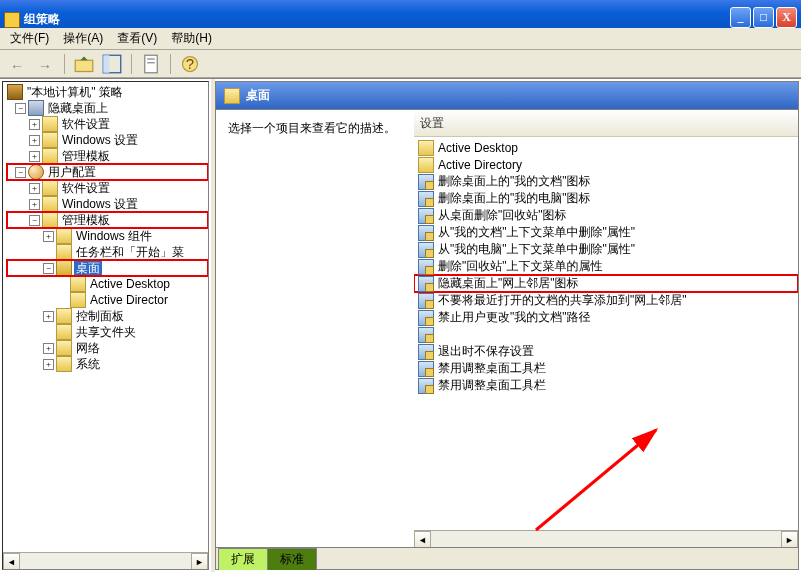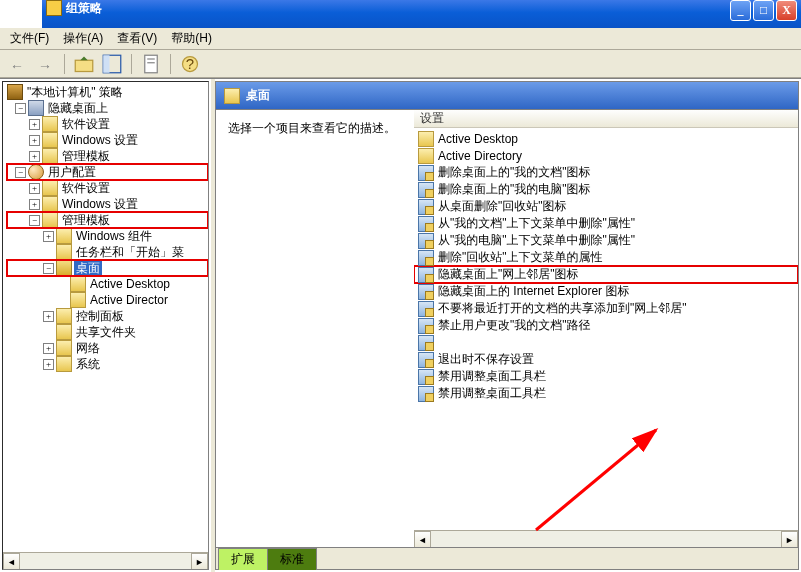--- a/index.html
+++ b/index.html
@@ -1,19 +1,19 @@
 <!DOCTYPE html>
 <html><head>
 <meta charset="utf-8">
 <style>
 * { box-sizing: border-box; margin: 0; padding: 0; font-family: "SimSun", "宋体", Tahoma, sans-serif; font-size: 12px; }
 body { background: #fff; width: 801px; height: 572px; overflow: hidden; position: relative; }
 
 
-.titlebar { height: 28px; background: linear-gradient(to bottom, #3b78e7 0%, #0a5ed7 45%, #0953c7 100%); display: flex; align-items: flex-start; padding: 0 4px; color: #fff; margin-left: 42px; }
+.titlebar { height: 28px; background: linear-gradient(to bottom, #3b78e7 0%, #0a5ed7 45%, #0953c7 100%); display: flex; align-items: flex-end; padding: 0 4px; color: #fff; }
 .titlebar .app-icon { width: 16px; height: 16px; margin-right: 4px; background: #f7cd46; border: 1px solid #8a6a10; display: inline-flex; align-items: center; justify-content: center; font-size: 10px; }
 .titlebar .title-text { font-weight: bold; flex: 1; }
 .win-btns { display: flex; gap: 2px; }
 .win-btn { width: 21px; height: 21px; border: 1px solid #fff; border-radius: 3px; display: flex; align-items: center; justify-content: center; font-weight: bold; font-family: Tahoma; }
 .win-min { background: linear-gradient(#6ea3f5,#2a6cd9); color: #fff; }
 .win-max { background: linear-gradient(#6ea3f5,#2a6cd9); color: #fff; }
 .win-close { background: linear-gradient(#f08b7a,#d8402a); color: #fff; }
 
 
 .menubar { height: 22px; background: #ece9d8; border-bottom: 1px solid #aca899; display: flex; align-items: center; padding: 0 4px; gap: 2px; }
@@ -49,21 +49,21 @@
 .indent { display: inline-block; }
 
 
 .right-header { height: 28px; background: linear-gradient(to bottom, #6b9be8, #2f66c5); color: #fff; display: flex; align-items: center; padding: 0 8px; font-weight: bold; font-size: 14px; border: 1px solid #808080; border-bottom: none; }
 .right-header .hdr-icon { width: 16px; height: 16px; margin-right: 6px; background: linear-gradient(#fceeae,#e8c64f); border: 1px solid #b89a3e; }
 
 
 .right-body { flex: 1; display: flex; background: #fff; border: 1px solid #808080; position: relative; overflow: hidden; }
 .desc-pane { width: 198px; padding: 10px 12px; border-right: none; }
 .list-pane { flex: 1; overflow: auto; position: relative; }
-.list-header { position: sticky; top: 0; height: 18px; background: linear-gradient(#fefefe,#ece9d8); border-bottom: 1px solid #cbc7b8; display: flex; padding-left: 6px; color: #333; }
+.list-header { position: sticky; top: 0; height: 27px; background: linear-gradient(#fefefe,#ece9d8); border-bottom: 1px solid #cbc7b8; display: flex; align-items: center; padding-left: 6px; color: #333; }
 .list-items { padding: 2px 0; }
 .list-row { display: flex; align-items: center; height: 17px; padding-left: 4px; white-space: nowrap; }
 .list-row.hl { outline: 2px solid #e60000; outline-offset: -1px; }
 .li-icon { width: 16px; height: 16px; margin-right: 4px; }
 .li-folder { background: linear-gradient(#fceeae,#e8c64f); border: 1px solid #b89a3e; }
 .li-setting { background: linear-gradient(#d6e5f5,#8fb5df); border: 1px solid #4a75a8; position: relative; }
 .li-setting::after { content: ""; position: absolute; right: -1px; bottom: -1px; width: 7px; height: 7px; background: #f0d060; border: 1px solid #9a7a20; }
 
 
 .tabs { height: 22px; display: flex; align-items: flex-end; background: #ece9d8; border: 1px solid #808080; border-top: none; padding-left: 2px; }
@@ -300,24 +300,20 @@
             <div class="list-row">
               <span class="li-icon li-setting"></span>
               <span>删除"回收站"上下文菜单的属性</span>
             </div>
             <div class="list-row hl">
               <span class="li-icon li-setting"></span>
               <span>隐藏桌面上"网上邻居"图标</span>
             </div>
             <div class="list-row">
               <span class="li-icon li-setting"></span>
-              <span>隐藏桌面上的 Internet Explorer 图标</span>
-            </div>
-            <div class="list-row">
-              <span class="li-icon li-setting"></span>
               <span>不要将最近打开的文档的共享添加到"网上邻居"</span>
             </div>
             <div class="list-row">
               <span class="li-icon li-setting"></span>
               <span>禁止用户更改"我的文档"路径</span>
             </div>
             <div class="list-row">
               <span class="li-icon li-setting"></span>
             </div>
             <div class="list-row">

